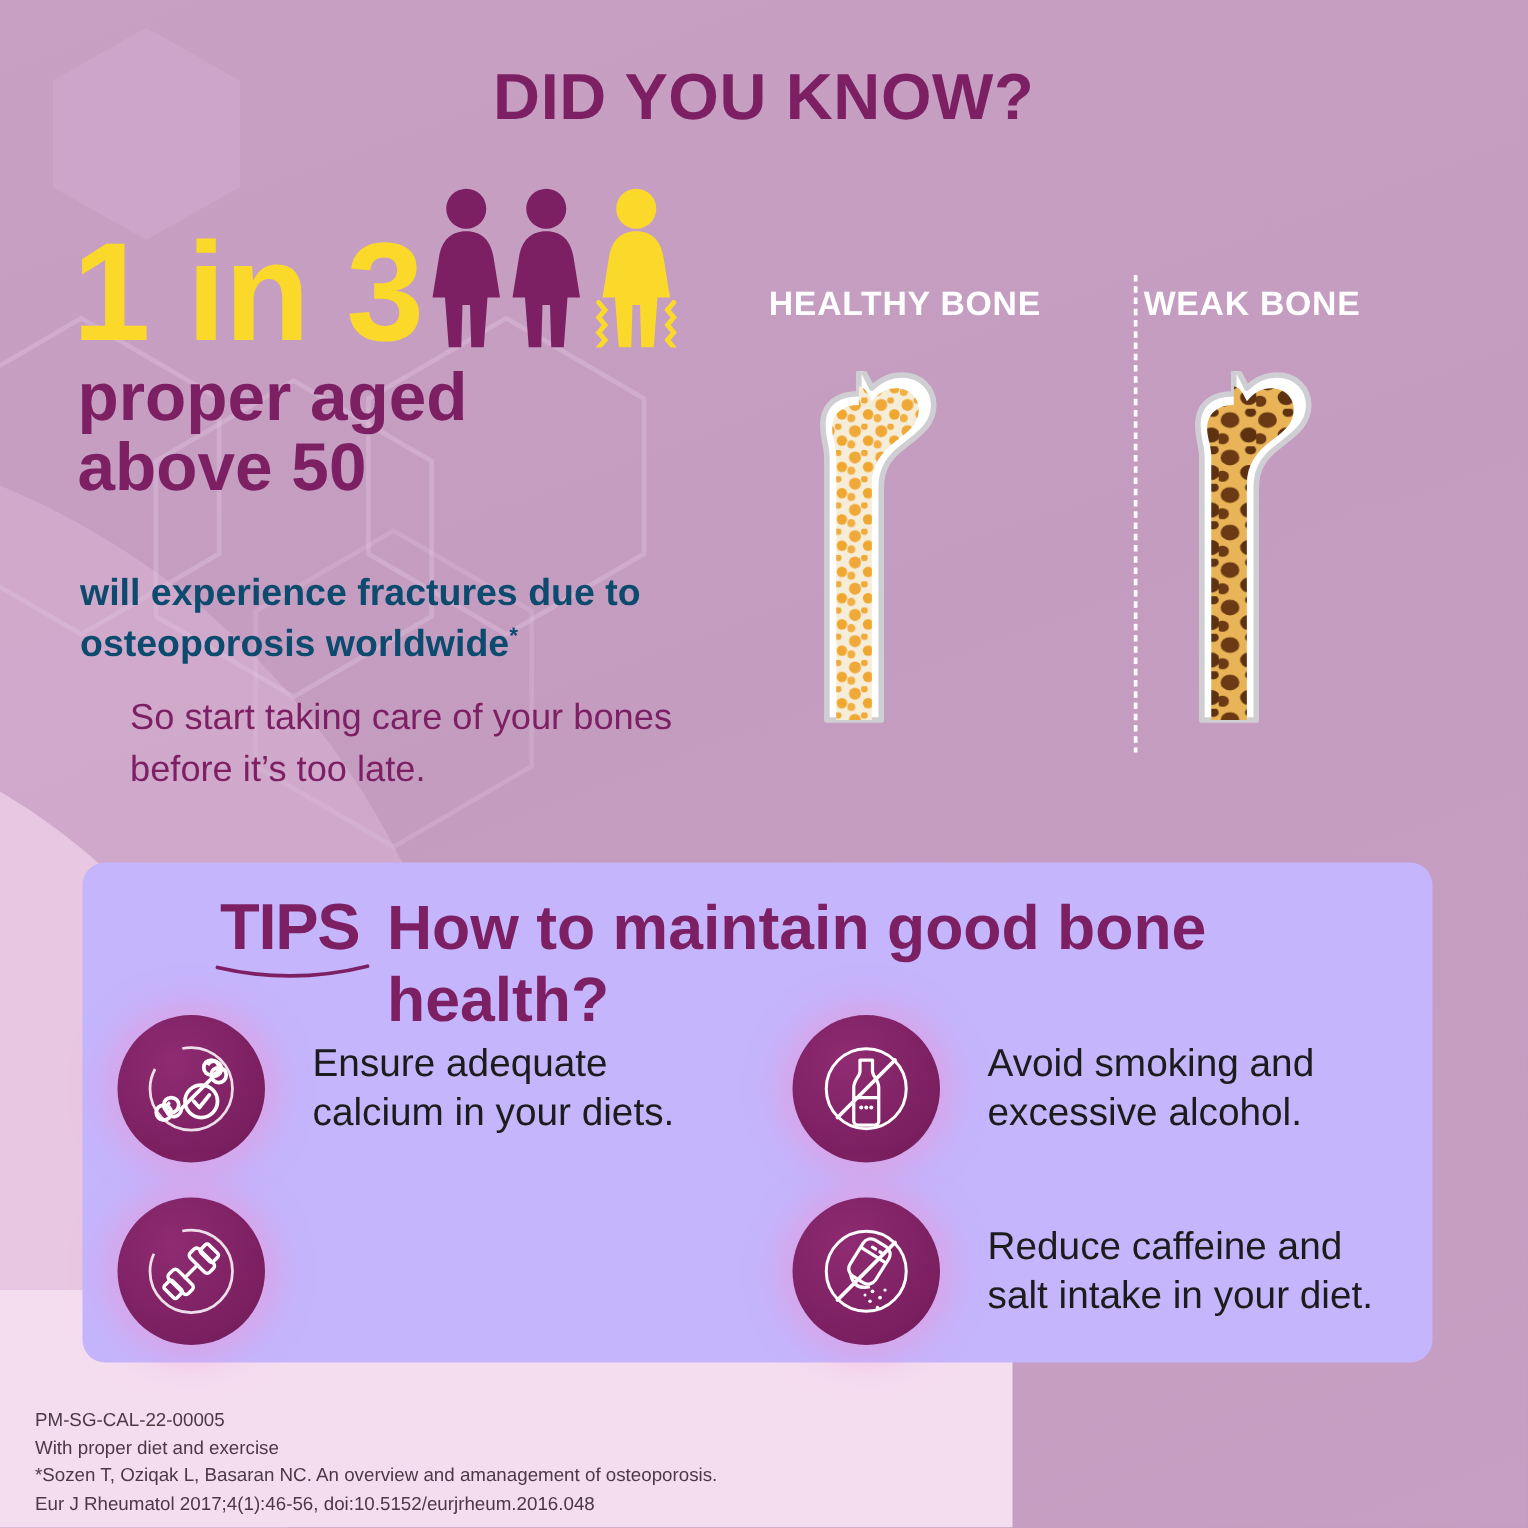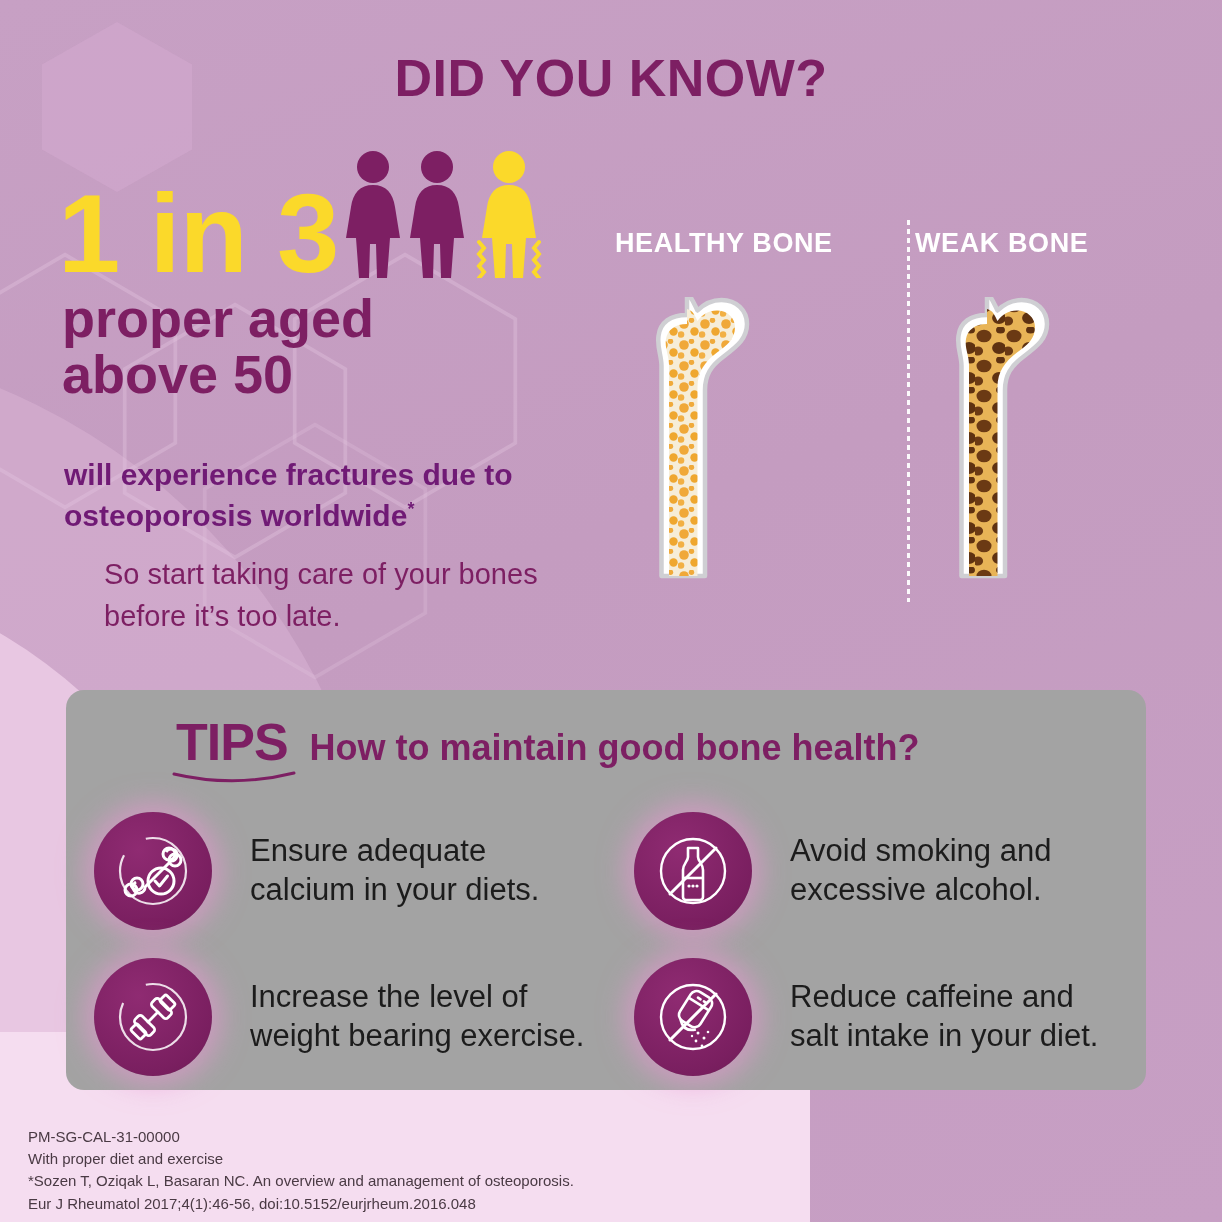--- a/index.html
+++ b/index.html
@@ -35,43 +35,43 @@
   
   .stat-row{position:absolute;left:58px;top:150px;display:flex;align-items:flex-end;}
   .stat-big{font-size:112px;line-height:.86;font-weight:bold;color:#fbd92a;
     letter-spacing:-1px;}
   .people{display:flex;align-items:flex-end;margin-left:4px;margin-bottom:4px;}
   .people svg{display:block;}
 
   .headline{position:absolute;left:62px;top:290px;width:620px;
     font-size:54px;line-height:1.04;font-weight:bold;color:#7d1f63;}
   .body-1{position:absolute;left:64px;top:455px;width:600px;
-    font-size:30px;line-height:1.35;font-weight:bold;color:#701a75;}
+    font-size:30px;line-height:1.35;font-weight:bold;color:#0c4a6e;}
   .body-2{position:absolute;left:64px;top:553px;width:600px;
     font-size:29px;line-height:1.45;color:#7d1f63;margin-left:40px;}
   .sup{font-size:.6em;vertical-align:super;}
 
   
   .bones{position:absolute;left:615px;top:228px;width:590px;height:400px;}
   .bone-col{position:absolute;top:0;}
   .bone-label{color:#ffffff;font-size:27px;font-weight:bold;letter-spacing:.6px;
     white-space:nowrap;}
   .bone-art{margin-top:38px;}
   .divider{position:absolute;left:292px;top:-8px;width:3px;height:382px;
     background-image:linear-gradient(#ffffff 58%, rgba(255,255,255,0) 0%);
     background-size:3px 9px;background-repeat:repeat-y;opacity:.95;}
 
   
   .tips{position:absolute;left:66px;top:690px;width:1080px;height:400px;
-    background:#a3a3a3;border-radius:18px;}
+    background:#c4b5fd;border-radius:18px;}
   .tips-head{position:absolute;left:110px;top:22px;display:flex;align-items:baseline;}
   .tips-word{position:relative;font-size:52px;font-weight:bold;color:#7d1f63;
     letter-spacing:-1px;}
   .tips-underline{position:absolute;left:-4px;bottom:-14px;width:124px;height:16px;}
-  .tips-sub{margin-left:22px;font-size:36px;font-weight:bold;color:#7d1f63;}
+  .tips-sub{margin-left:22px;font-size:50px;font-weight:bold;color:#7d1f63;}
 
   .tip-grid{position:absolute;left:0;top:108px;width:1080px;}
   .tip-row{display:flex;}
   .tip{display:flex;align-items:center;width:540px;height:146px;padding-left:28px;
     box-sizing:border-box;}
   .tip-ico{position:relative;width:118px;height:118px;flex:0 0 118px;border-radius:50%;
     background:radial-gradient(circle at 38% 32%, #8f2b72 0%, #7a1f60 70%, #6d1a55 100%);
     box-shadow:0 0 26px 10px rgba(236,150,214,.55);
     display:flex;align-items:center;justify-content:center;}
   .tip-ico svg{display:block;}
@@ -271,24 +271,20 @@
               <circle cx="39" cy="39" r="33" fill="none" stroke="#ffffff" stroke-width="2.2" stroke-dasharray="118 30" opacity=".85"></circle>
               <g fill="none" stroke="#ffffff" stroke-width="2.8" stroke-linejoin="round" stroke-linecap="round" transform="rotate(-45 39 39)">
                 <rect x="14" y="32" width="9" height="14" rx="2"></rect>
                 <rect x="22" y="28" width="10" height="22" rx="3"></rect>
                 <line x1="32" y1="39" x2="46" y2="39"></line>
                 <rect x="46" y="28" width="10" height="22" rx="3"></rect>
                 <rect x="55" y="32" width="9" height="14" rx="2"></rect>
               </g>
             </svg>
           </div>
-          <div class="tip-txt">
-            <div>Increase the level of</div>
-            <div>weight bearing exercise.</div>
-          </div>
         </div>
 
         <div class="tip">
           <div class="tip-ico">
             <svg width="78" height="78" viewBox="0 0 78 78">
               <circle cx="39" cy="39" r="32" fill="none" stroke="#ffffff" stroke-width="2.4"></circle>
               <g fill="none" stroke="#ffffff" stroke-width="2.6" stroke-linejoin="round" transform="rotate(32 39 39)">
                 <rect x="25" y="14" width="24" height="34" rx="7"></rect>
                 <line x1="25" y1="25" x2="49" y2="25"></line>
                 <path d="M33 20h3M40 20h3" stroke-linecap="round"></path>
@@ -309,19 +305,19 @@
             <div>Reduce caffeine and</div>
             <div>salt intake in your diet.</div>
           </div>
         </div>
 
       </div>
     </div>
   </div>
 
   <div class="footnote">
-    <div>PM-SG-CAL-31-00000</div>
+    <div>PM-SG-CAL-22-00005</div>
     <div>With proper diet and exercise</div>
     <div>*Sozen T, Oziqak L, Basaran NC. An overview and amanagement of osteoporosis.</div>
     <div>Eur J Rheumatol 2017;4(1):46-56, doi:10.5152/eurjrheum.2016.048</div>
   </div>
 
 </div>
 
 </body></html>

